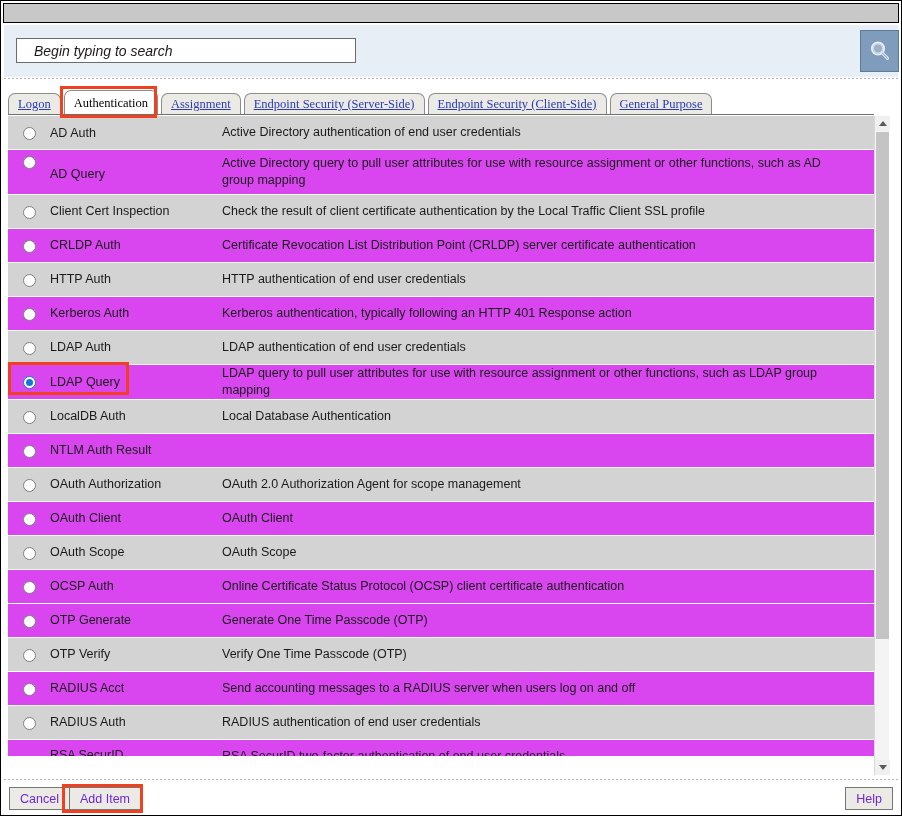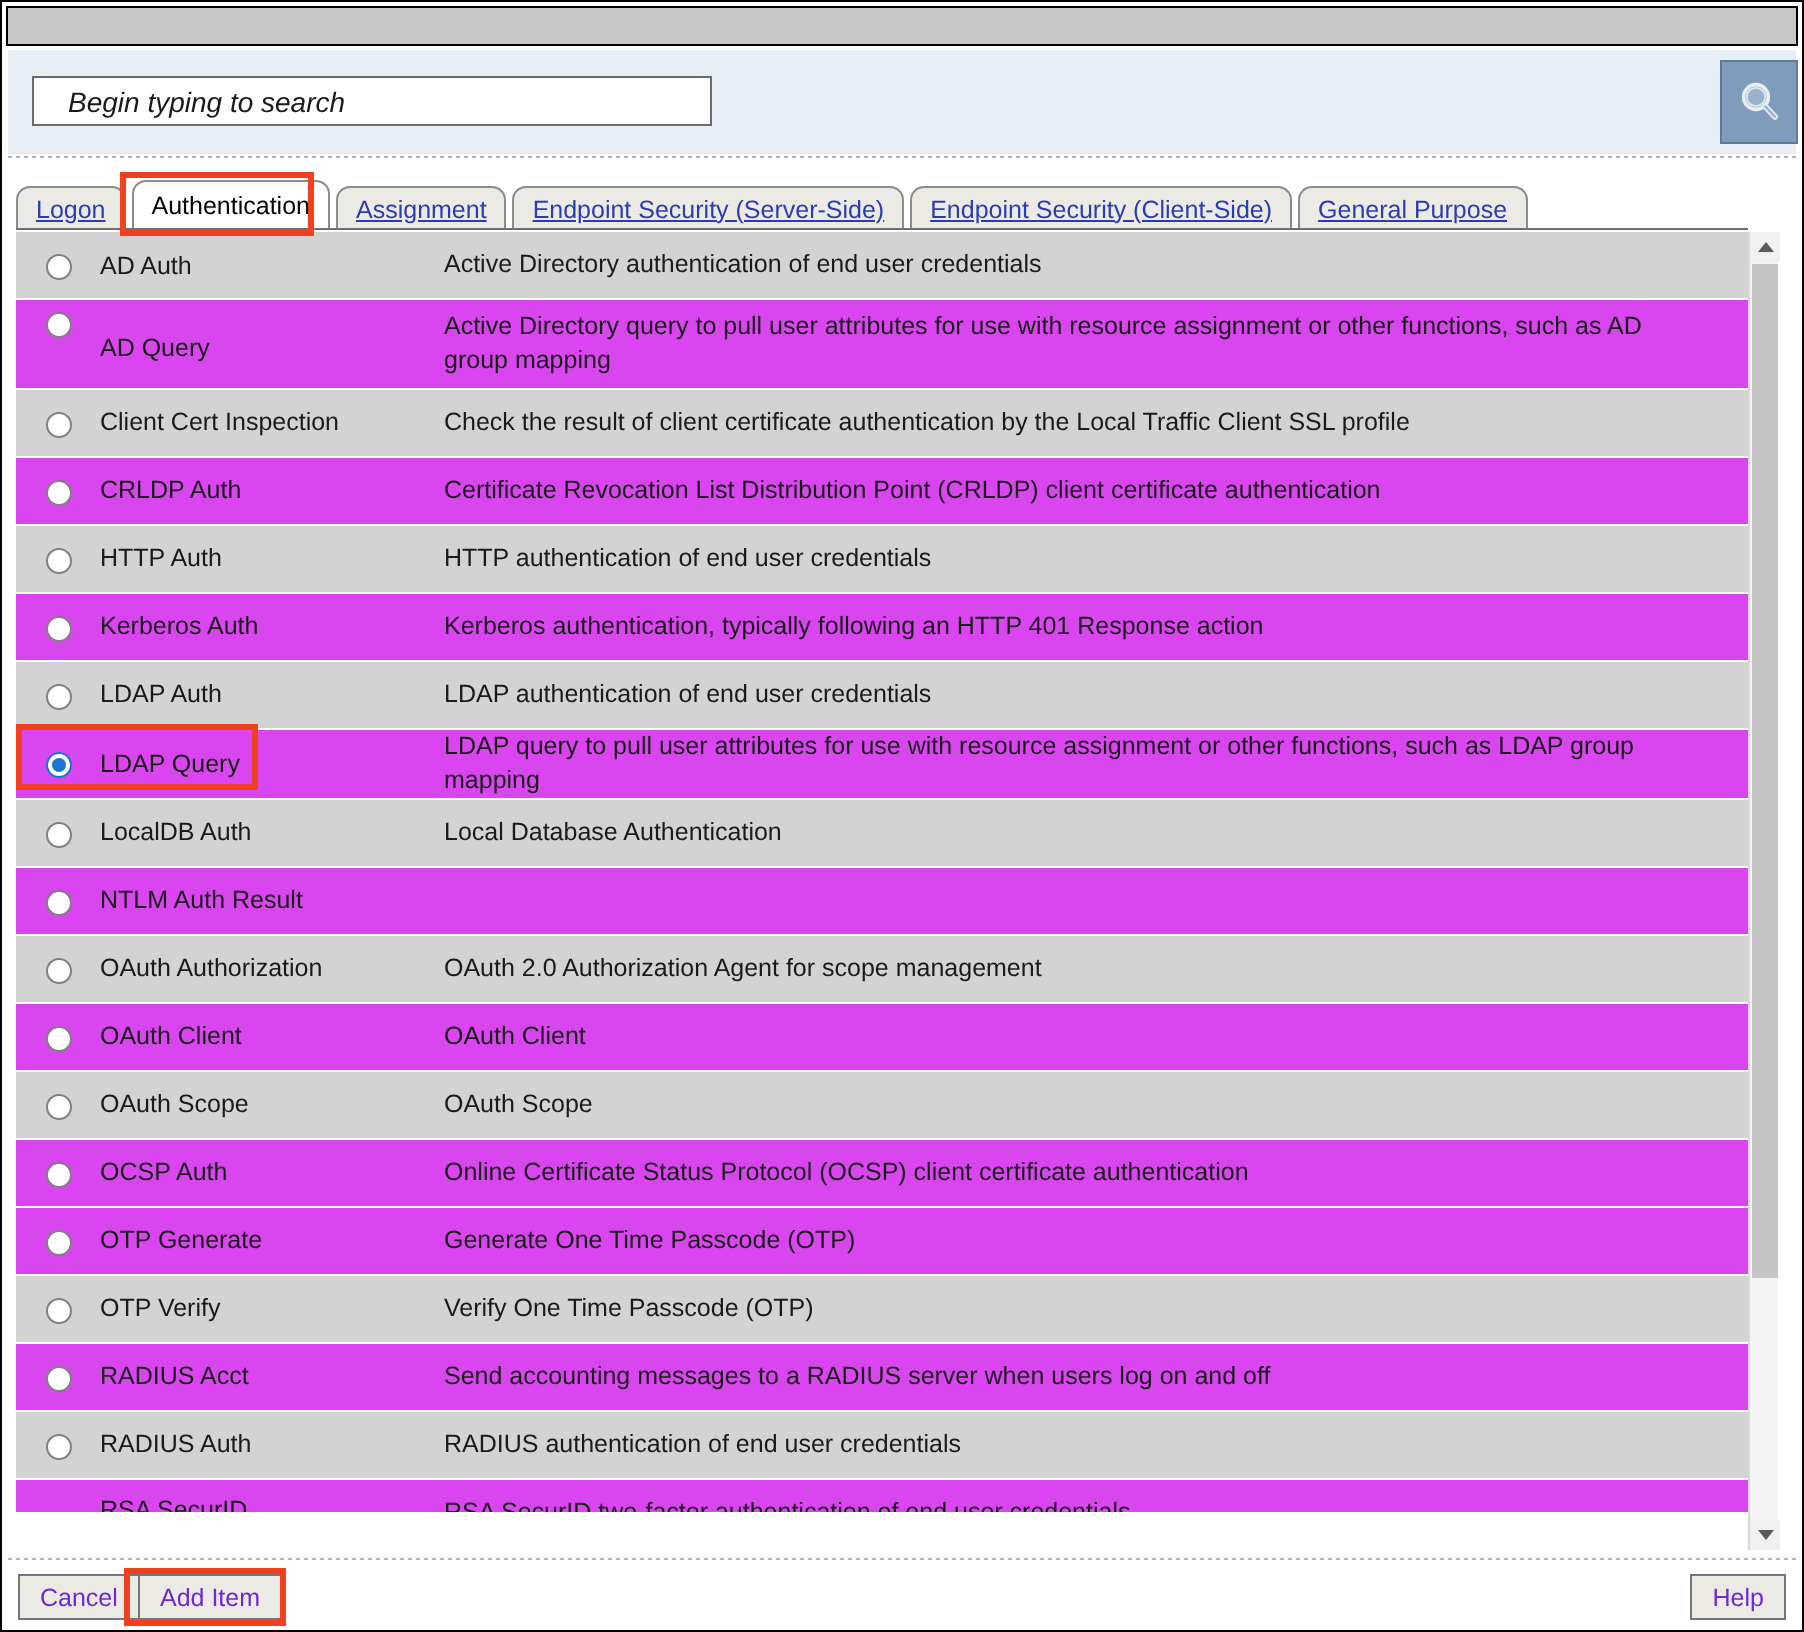--- a/index.html
+++ b/index.html
@@ -74,20 +74,21 @@
     background: #eceae4;
     border: 1px solid #8c8c8c;
     border-bottom: none;
     border-radius: 7px 7px 0 0;
     margin-right: 3px;
     font-size: 12.5px;
     color: #2a3bb5;
     text-decoration: underline;
     cursor: pointer;
     white-space: nowrap;
+    font-family: Liberation Serif, serif;
   }
   .tab.active {
     background: #ffffff;
     color: #000000;
     text-decoration: none;
     height: 25px;
     border-color: #8c8c8c;
   }
   .tab-underline {
     position: absolute; left: 8px; top: 114px;
@@ -306,21 +307,21 @@
           <span class="radio"></span>
         </div>
         <div class="name-cell">Client Cert Inspection</div>
         <div class="desc-cell">Check the result of client certificate authentication by the Local Traffic Client SSL profile</div>
       </div>
       <div class="row even">
         <div class="radio-cell">
           <span class="radio"></span>
         </div>
         <div class="name-cell">CRLDP Auth</div>
-        <div class="desc-cell">Certificate Revocation List Distribution Point (CRLDP) client certificate authentication</div>
+        <div class="desc-cell">Certificate Revocation List Distribution Point (CRLDP) server certificate authentication</div>
       </div>
       <div class="row odd">
         <div class="radio-cell">
           <span class="radio"></span>
         </div>
         <div class="name-cell">HTTP Auth</div>
         <div class="desc-cell">HTTP authentication of end user credentials</div>
       </div>
       <div class="row even">
         <div class="radio-cell">

